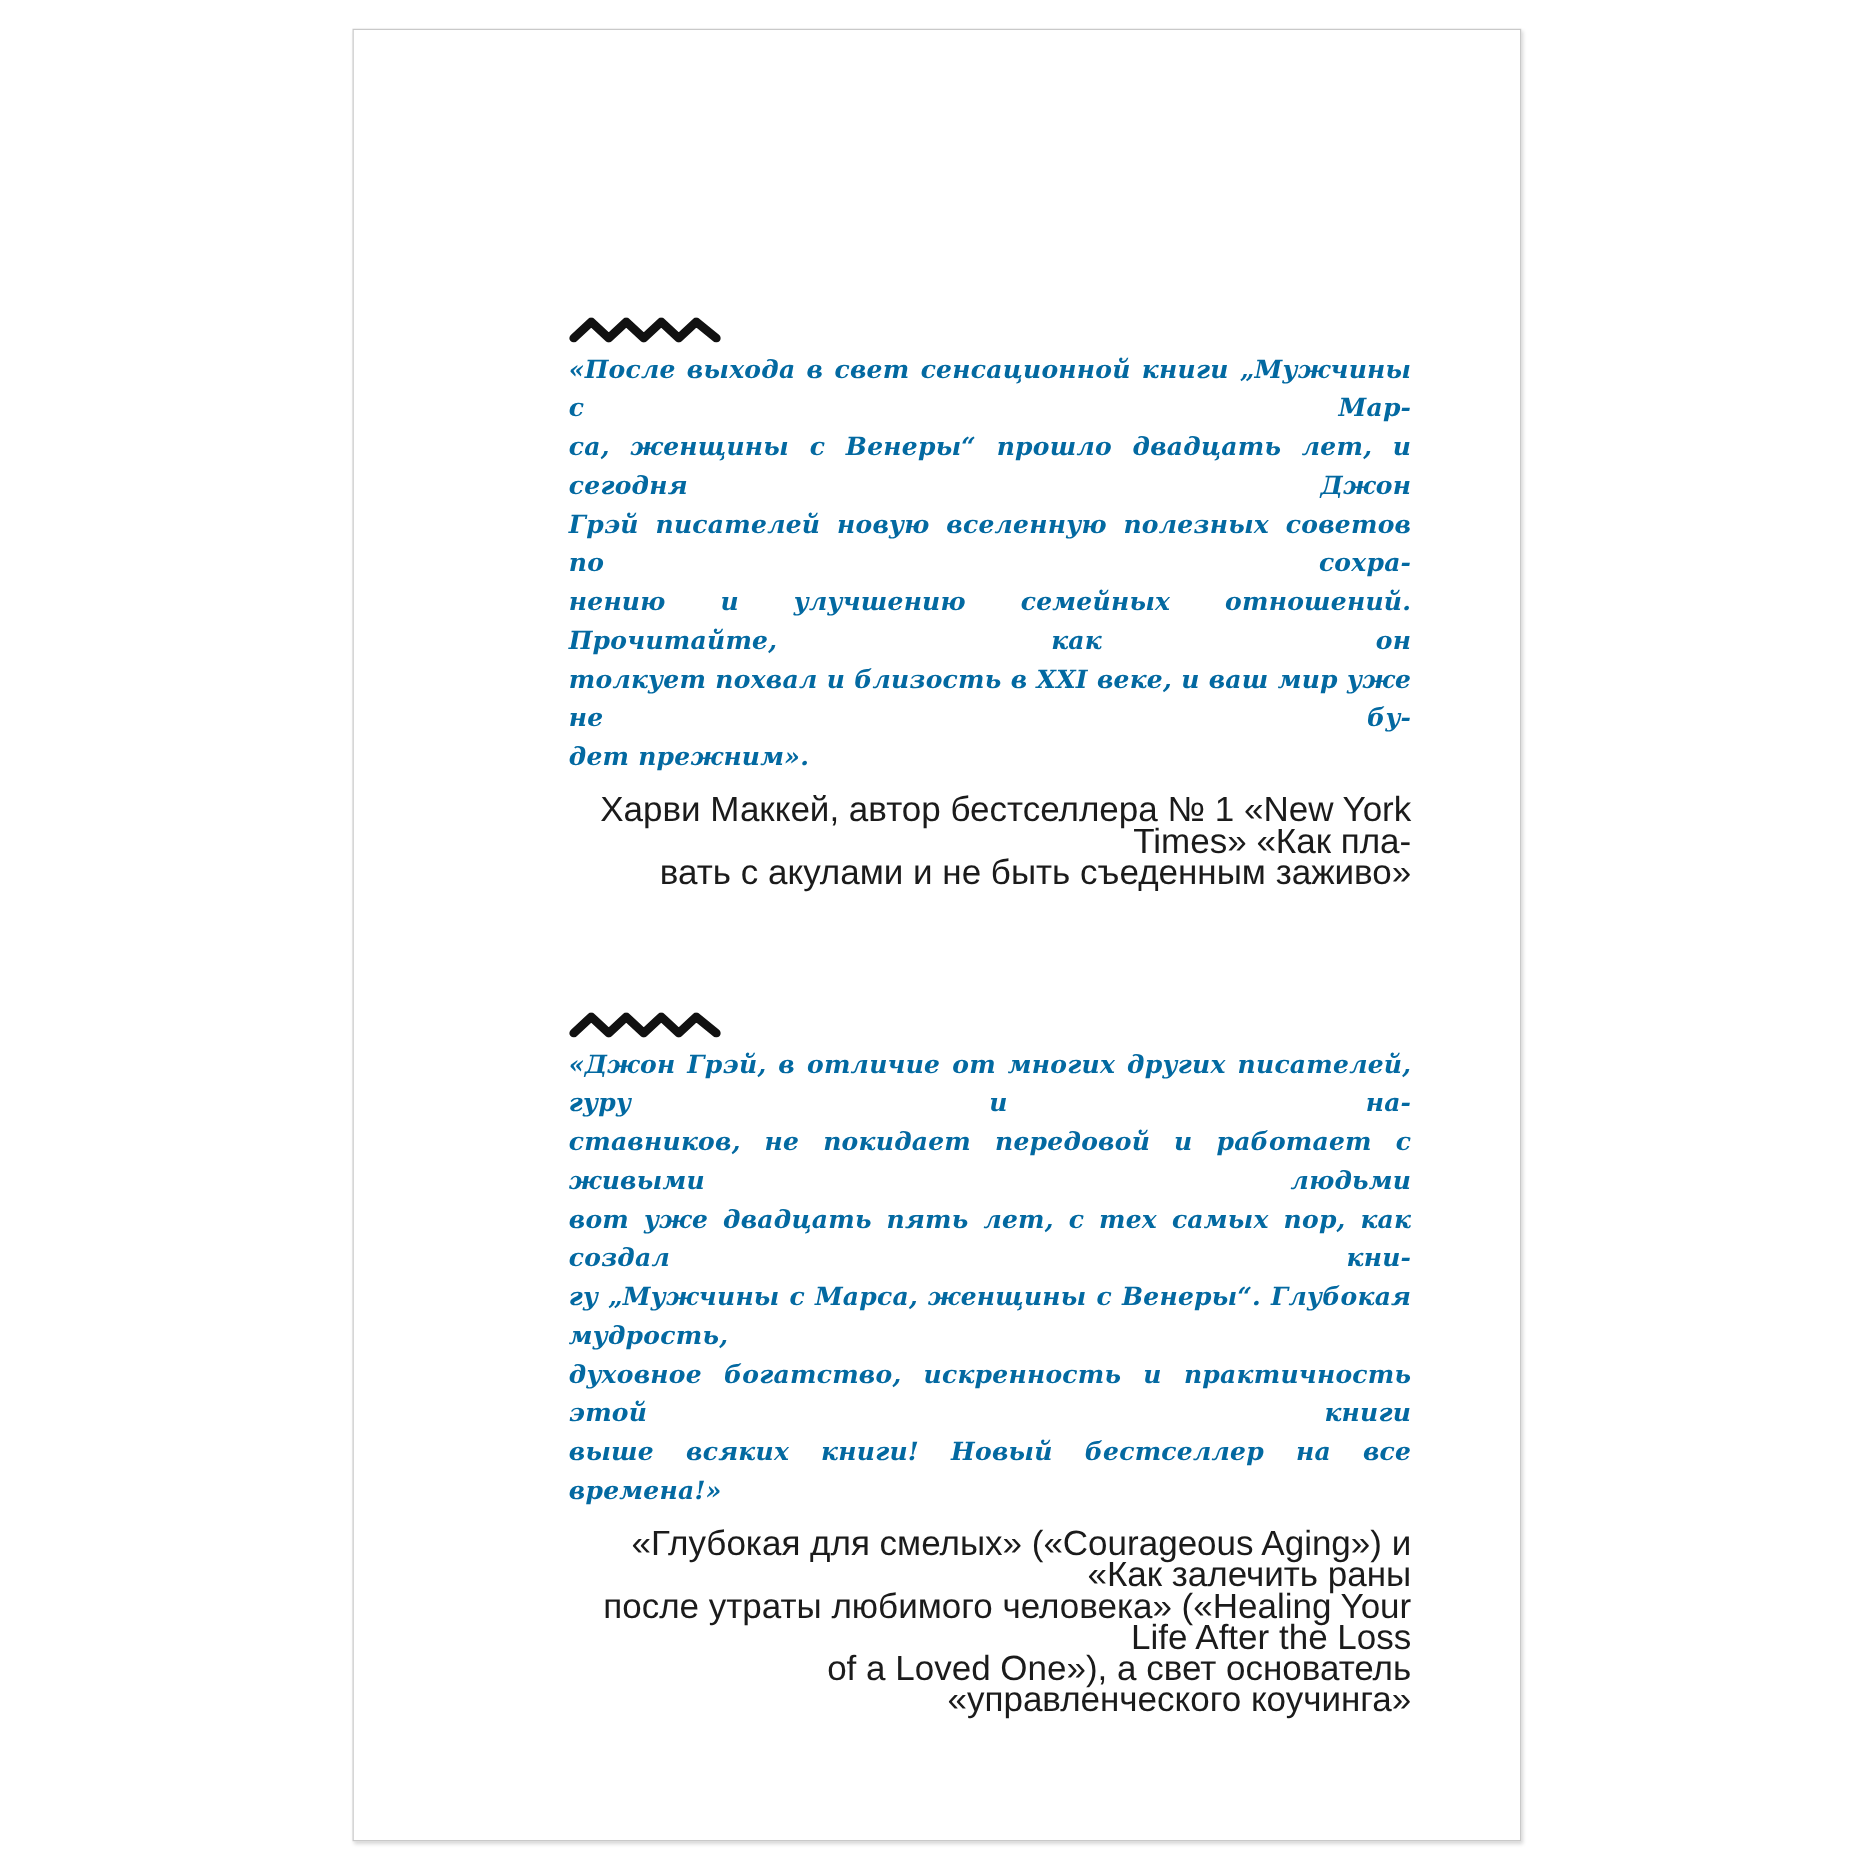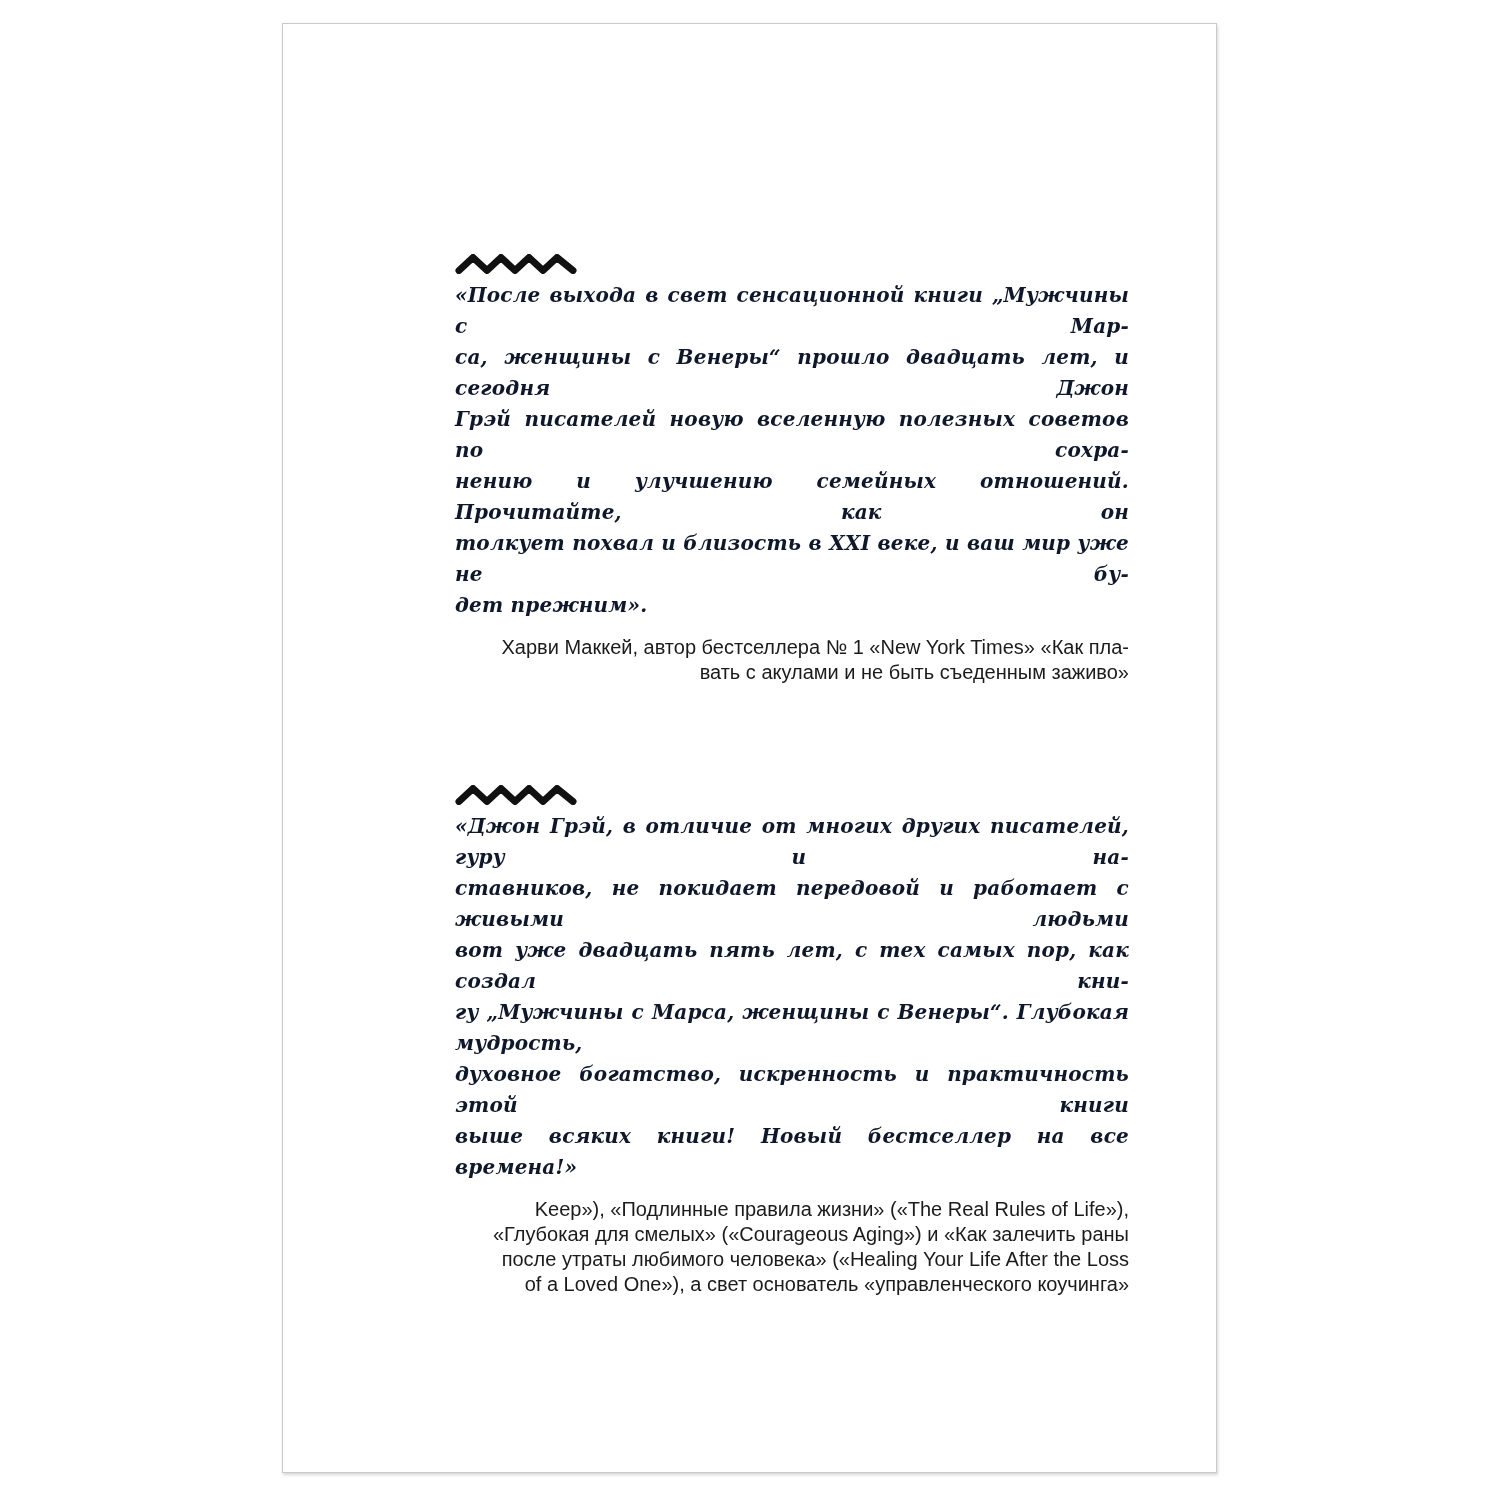--- a/index.html
+++ b/index.html
@@ -33,36 +33,36 @@
   }
   .squiggle-2 {
     margin-top: 100px;
   }
   .quote {
     font-family: "DejaVu Serif", serif;
     font-style: italic;
     font-weight: bold;
     font-size: 20px;
     line-height: 31px;
-    color: #0f172a;
+    color: #0369a1;
     letter-spacing: 0.2px;
   }
   .q-line {
     text-align: justify;
     text-align-last: justify;
     text-justify: inter-word;
   }
   .q-line.last {
     text-align-last: left;
     font-style: italic;
   }
   .attribution {
     margin-top: 14px;
     font-family: "Liberation Sans", sans-serif;
-    font-size: 20px;
+    font-size: 28px;
     line-height: 25px;
     color: #1b1b1b;
     text-align: right;
   }
 </style>
 </head>
 <body>
 
 <div class="page">
   <div class="content">
@@ -91,21 +91,20 @@
       </svg>
       <div class="quote">
         <div class="q-line">«Джон Грэй, в отличие от многих других писателей, гуру и на-</div>
         <div class="q-line">ставников, не покидает передовой и работает с живыми людьми</div>
         <div class="q-line">вот уже двадцать пять лет, с тех самых пор, как создал кни-</div>
         <div class="q-line">гу „Мужчины с Марса, женщины с Венеры“. Глубокая мудрость,</div>
         <div class="q-line">духовное богатство, искренность и практичность этой книги</div>
         <div class="q-line last">выше всяких книги! Новый бестселлер на все времена!»</div>
       </div>
       <div class="attribution">
-        <div>Keep»), «Подлинные правила жизни» («The Real Rules of Life»),</div>
         <div>«Глубокая для смелых» («Courageous Aging») и «Как залечить раны</div>
         <div>после утраты любимого человека» («Healing Your Life After the Loss</div>
         <div>of a Loved One»), а свет основатель «управленческого коучинга»</div>
       </div>
     </section>
 
   </div>
 </div>
 
 </body></html>

